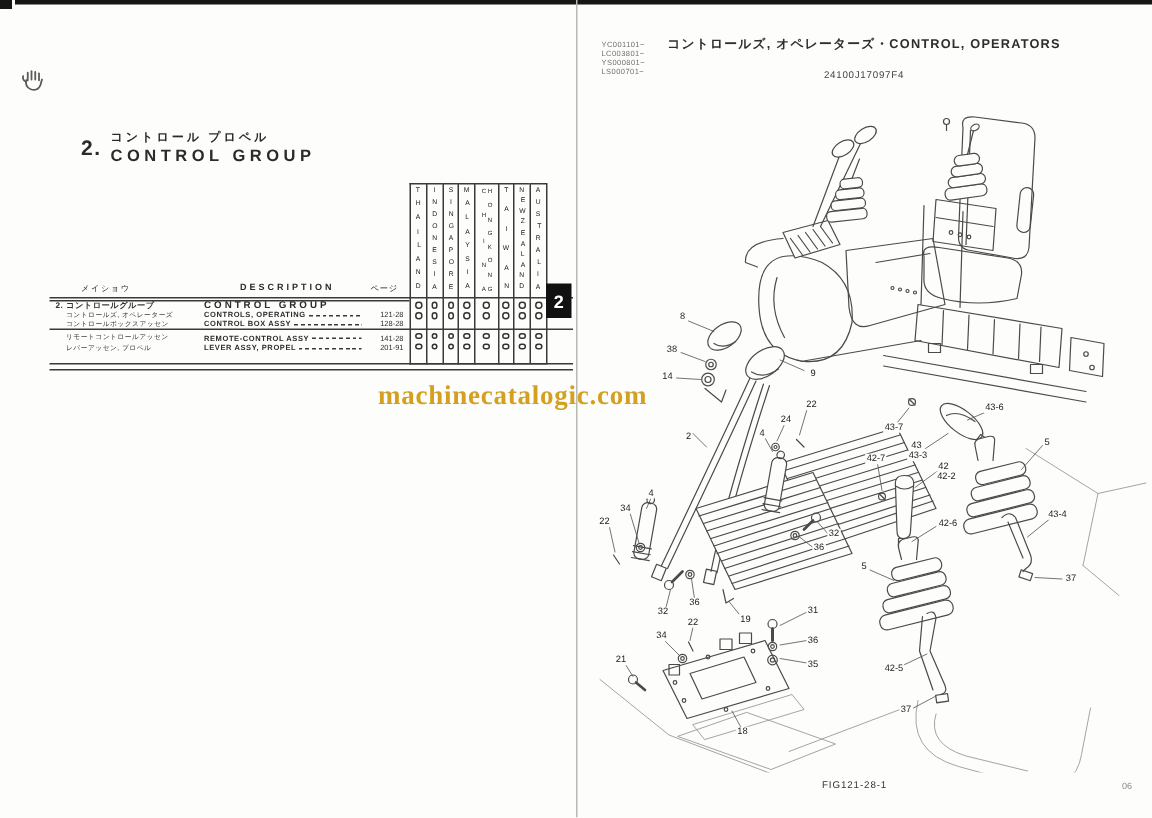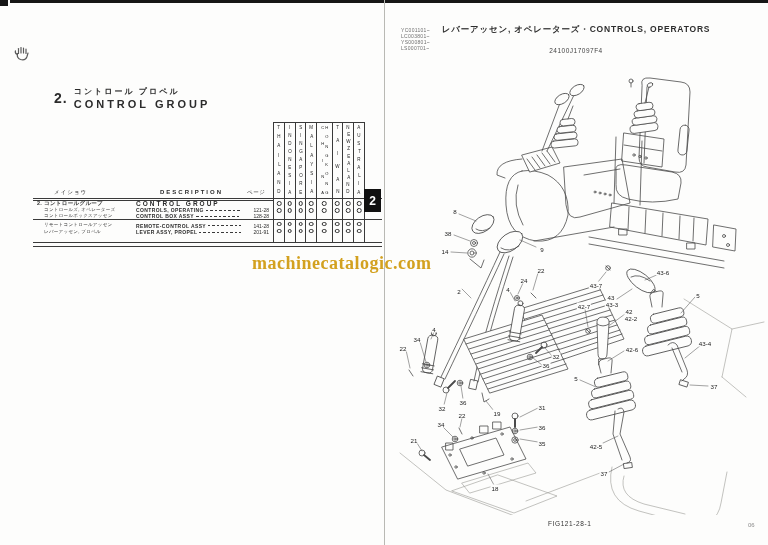--- a/index.html
+++ b/index.html
@@ -314,21 +314,21 @@
 
 <div class="watermark">machinecatalogic.com</div>
 
 <div class="rpage">
   <div class="serials">
       <div>YC001101~</div>
       <div>LC003801~</div>
       <div>YS000801~</div>
       <div>LS000701~</div>
     </div>
-  <div class="rtitle">レバーアッセン, オペレーターズ・CONTROLS, OPERATORS</div>
+  <div class="rtitle">コントロールズ, オペレーターズ・CONTROL, OPERATORS</div>
   <div class="rcode">24100J17097F4</div>
 
   <div class="diagram">
     <svg width="384" height="440" viewBox="0 0 384 440">
       <g fill="none" stroke="#4a4a4a" stroke-width=".8" stroke-linecap="round" stroke-linejoin="round">
 
         <g>
           <path d="M258,10 Q256,2 266,3 L297,7 Q306,8 306,17 L302,90 Q301,99 291,97 L263,92 Q255,91 255,83 Z"></path>
           <path d="M263,12 L260,88"></path>
           <path d="M232,96 Q230,88 242,90 L288,97 Q298,99 297,108 L294,124 Q268,130 244,124 Q231,121 232,110 Z"></path>

